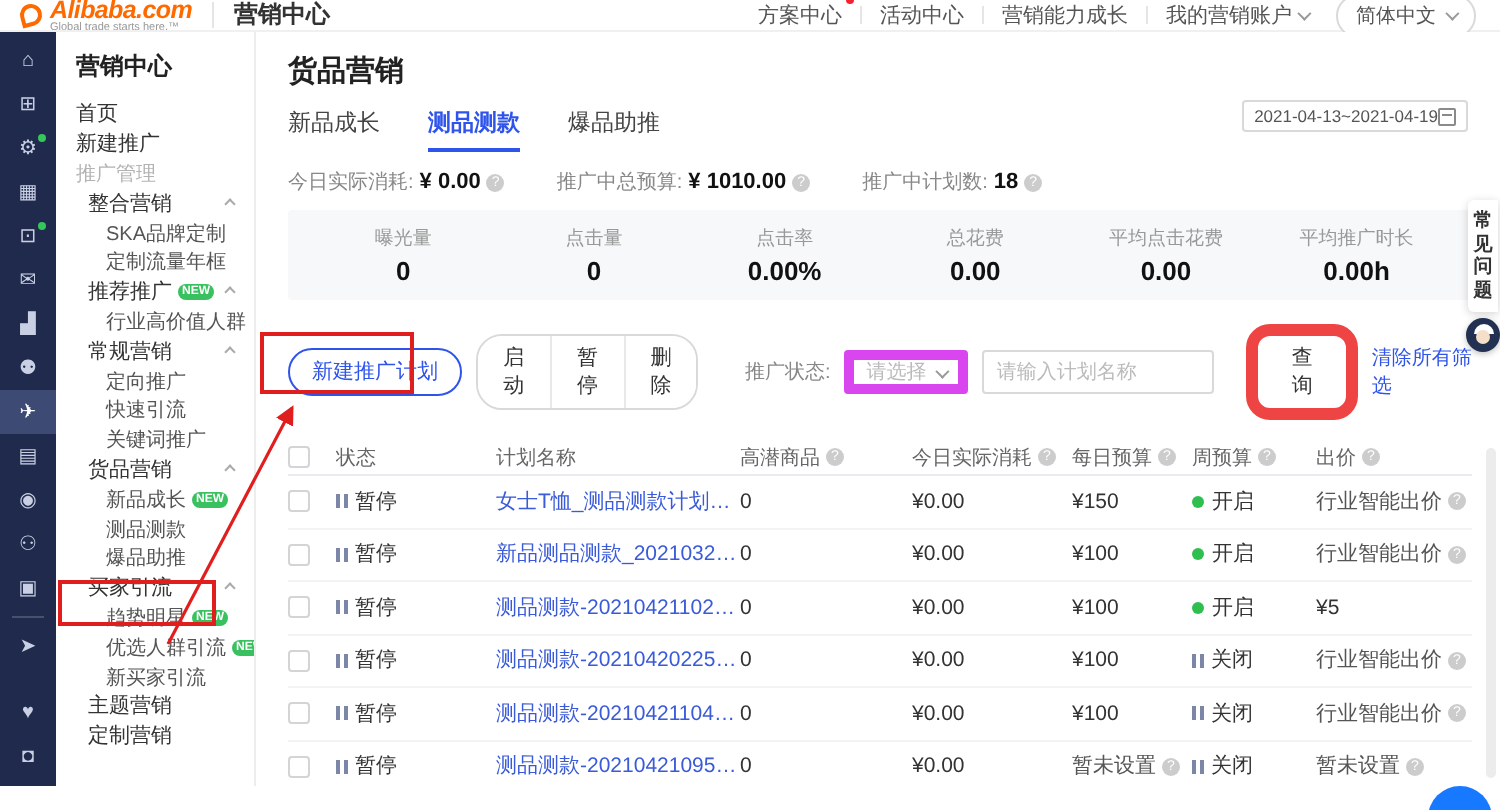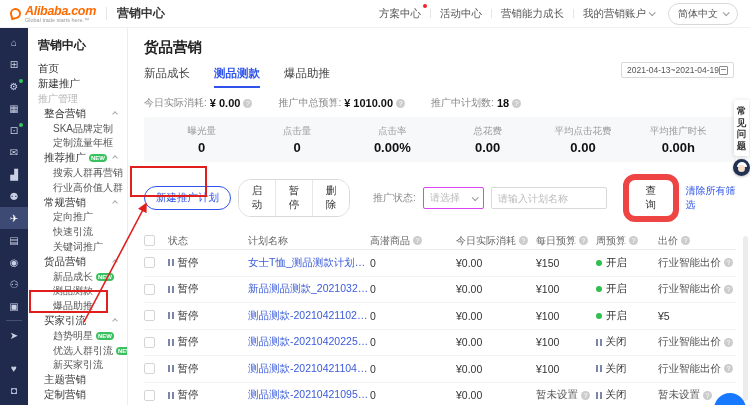--- a/index.html
+++ b/index.html
@@ -1,21 +1,21 @@
 <!DOCTYPE html>
 <html><head>
 <meta charset="utf-8">
 <style>
   *{box-sizing:border-box;margin:0;padding:0}
   html,body{width:750px;height:405px;overflow:hidden}
   body{font-family:"Liberation Sans","DejaVu Sans",sans-serif;font-size:11px;color:#333;background:#fff;position:relative}
   .page{width:750px;height:405px;position:relative;overflow:hidden}
 
   
-  .topbar{height:28px;display:flex;align-items:center;padding:0 12px 0 10px;border-bottom:1px solid #f0f0f0}
+  .topbar{height:16px;display:flex;align-items:center;padding:0 12px 0 10px;border-bottom:1px solid #f0f0f0}
   .logo{display:flex;align-items:center;gap:4px}
   .logo-mark{width:11px;height:11px;border:2px solid #ff6a00;border-radius:50% 50% 50% 0;transform:rotate(-15deg)}
   .brand{color:#ff6a00;font-weight:bold;font-style:italic;font-size:12.5px;line-height:12px;letter-spacing:-.3px}
   .tagline{font-size:5.5px;color:#999;line-height:6px}
   .topbar-divider{width:1px;height:13px;background:#e5e5e5;margin:0 10px}
   .app-title{font-size:12px;font-weight:bold;color:#333}
   .top-nav{margin-left:auto;display:flex;align-items:center;gap:9px;font-size:10.5px;color:#555}
   .nav-item{position:relative;display:flex;align-items:center;gap:3px;cursor:pointer}
   .red-dot{position:absolute;top:-3px;right:-6px;width:4px;height:4px;background:#f5222d;border-radius:50%}
   .nav-sep{width:1px;height:9px;background:#e5e5e5}
@@ -62,21 +62,21 @@
   .m-label{font-size:9.5px;color:#999}
   .m-value{font-size:13px;font-weight:bold;color:#111;margin-top:2px}
 
   
   .toolbar{display:flex;align-items:center;margin-top:12px;gap:7px}
   .btn-new{border:1px solid #2f54eb;color:#2f54eb;background:#fff;border-radius:13px;padding:4px 11px;font-size:10.5px;cursor:pointer;font-family:Liberation Mono, monospace;flex:none}
   .btn-group{display:flex;border:1px solid #d9d9d9;border-radius:13px;overflow:hidden;background:#fff}
   .btn-group button{background:#fff;border:none;padding:4px 11px;font-size:10.5px;color:#333;cursor:pointer;font-family:Liberation Serif, serif}
   .btn-group button + button{border-left:1px solid #e8e8e8}
   .tb-label{color:#888;font-size:10px;margin-left:16px;flex:none}
-  .select{border:1px solid #d946ef;border-radius:2px;height:22px;width:70px;display:flex;align-items:center;justify-content:space-between;padding:0 6px;color:#bbb;font-size:10px;background:#fff;cursor:pointer}
+  .select{border:5px solid #d946ef;border-radius:2px;height:22px;width:70px;display:flex;align-items:center;justify-content:space-between;padding:0 6px;color:#bbb;font-size:10px;background:#fff;cursor:pointer}
   .tb-input{border:1px solid #d9d9d9;border-radius:2px;height:22px;width:116px;padding:0 6px;font-size:10px;color:#333;outline:none;font-family:inherit}
   .tb-input::placeholder{color:#bbb}
   .btn-query{border:6px solid #ef4444;background:#fff;border-radius:12px;padding:4px 13px;font-size:10.5px;color:#333;margin-left:9px;cursor:pointer;font-family:inherit}
   .clear-link{color:#2f54eb;font-size:10px;cursor:pointer;text-decoration:none}
 
   
   .trow{display:grid;grid-template-columns:24px 80px 122px 86px 80px 60px 62px 1fr;align-items:center;height:26.5px;border-bottom:1px solid #f2f3f5;font-size:10.5px}
   .thead-row{margin-top:10px;color:#666;font-size:10px;height:18px;border-bottom:1px solid #e9ebee}
   .tcell{display:flex;align-items:center;overflow:hidden;white-space:nowrap}
   .checkbox{width:11px;height:11px;border:1px solid #d4d4d4;border-radius:2px;background:#fff;display:inline-block;cursor:pointer}
@@ -218,23 +218,20 @@
           </div>
           <div class="sb-item sb-child">
             <span>定制流量年框</span>
           </div>
           <div class="sb-item sb-group">
             <span>推荐推广</span>
             <span class="new-badge">NEW</span>
             <span class="caret-up"></span>
           </div>
           <div class="sb-item sb-child">
-            <span>搜索人群再营销</span>
-          </div>
-          <div class="sb-item sb-child">
             <span>行业高价值人群</span>
           </div>
           <div class="sb-item sb-group">
             <span>常规营销</span>
             <span class="caret-up"></span>
           </div>
           <div class="sb-item sb-child">
             <span>定向推广</span>
           </div>
           <div class="sb-item sb-child">

